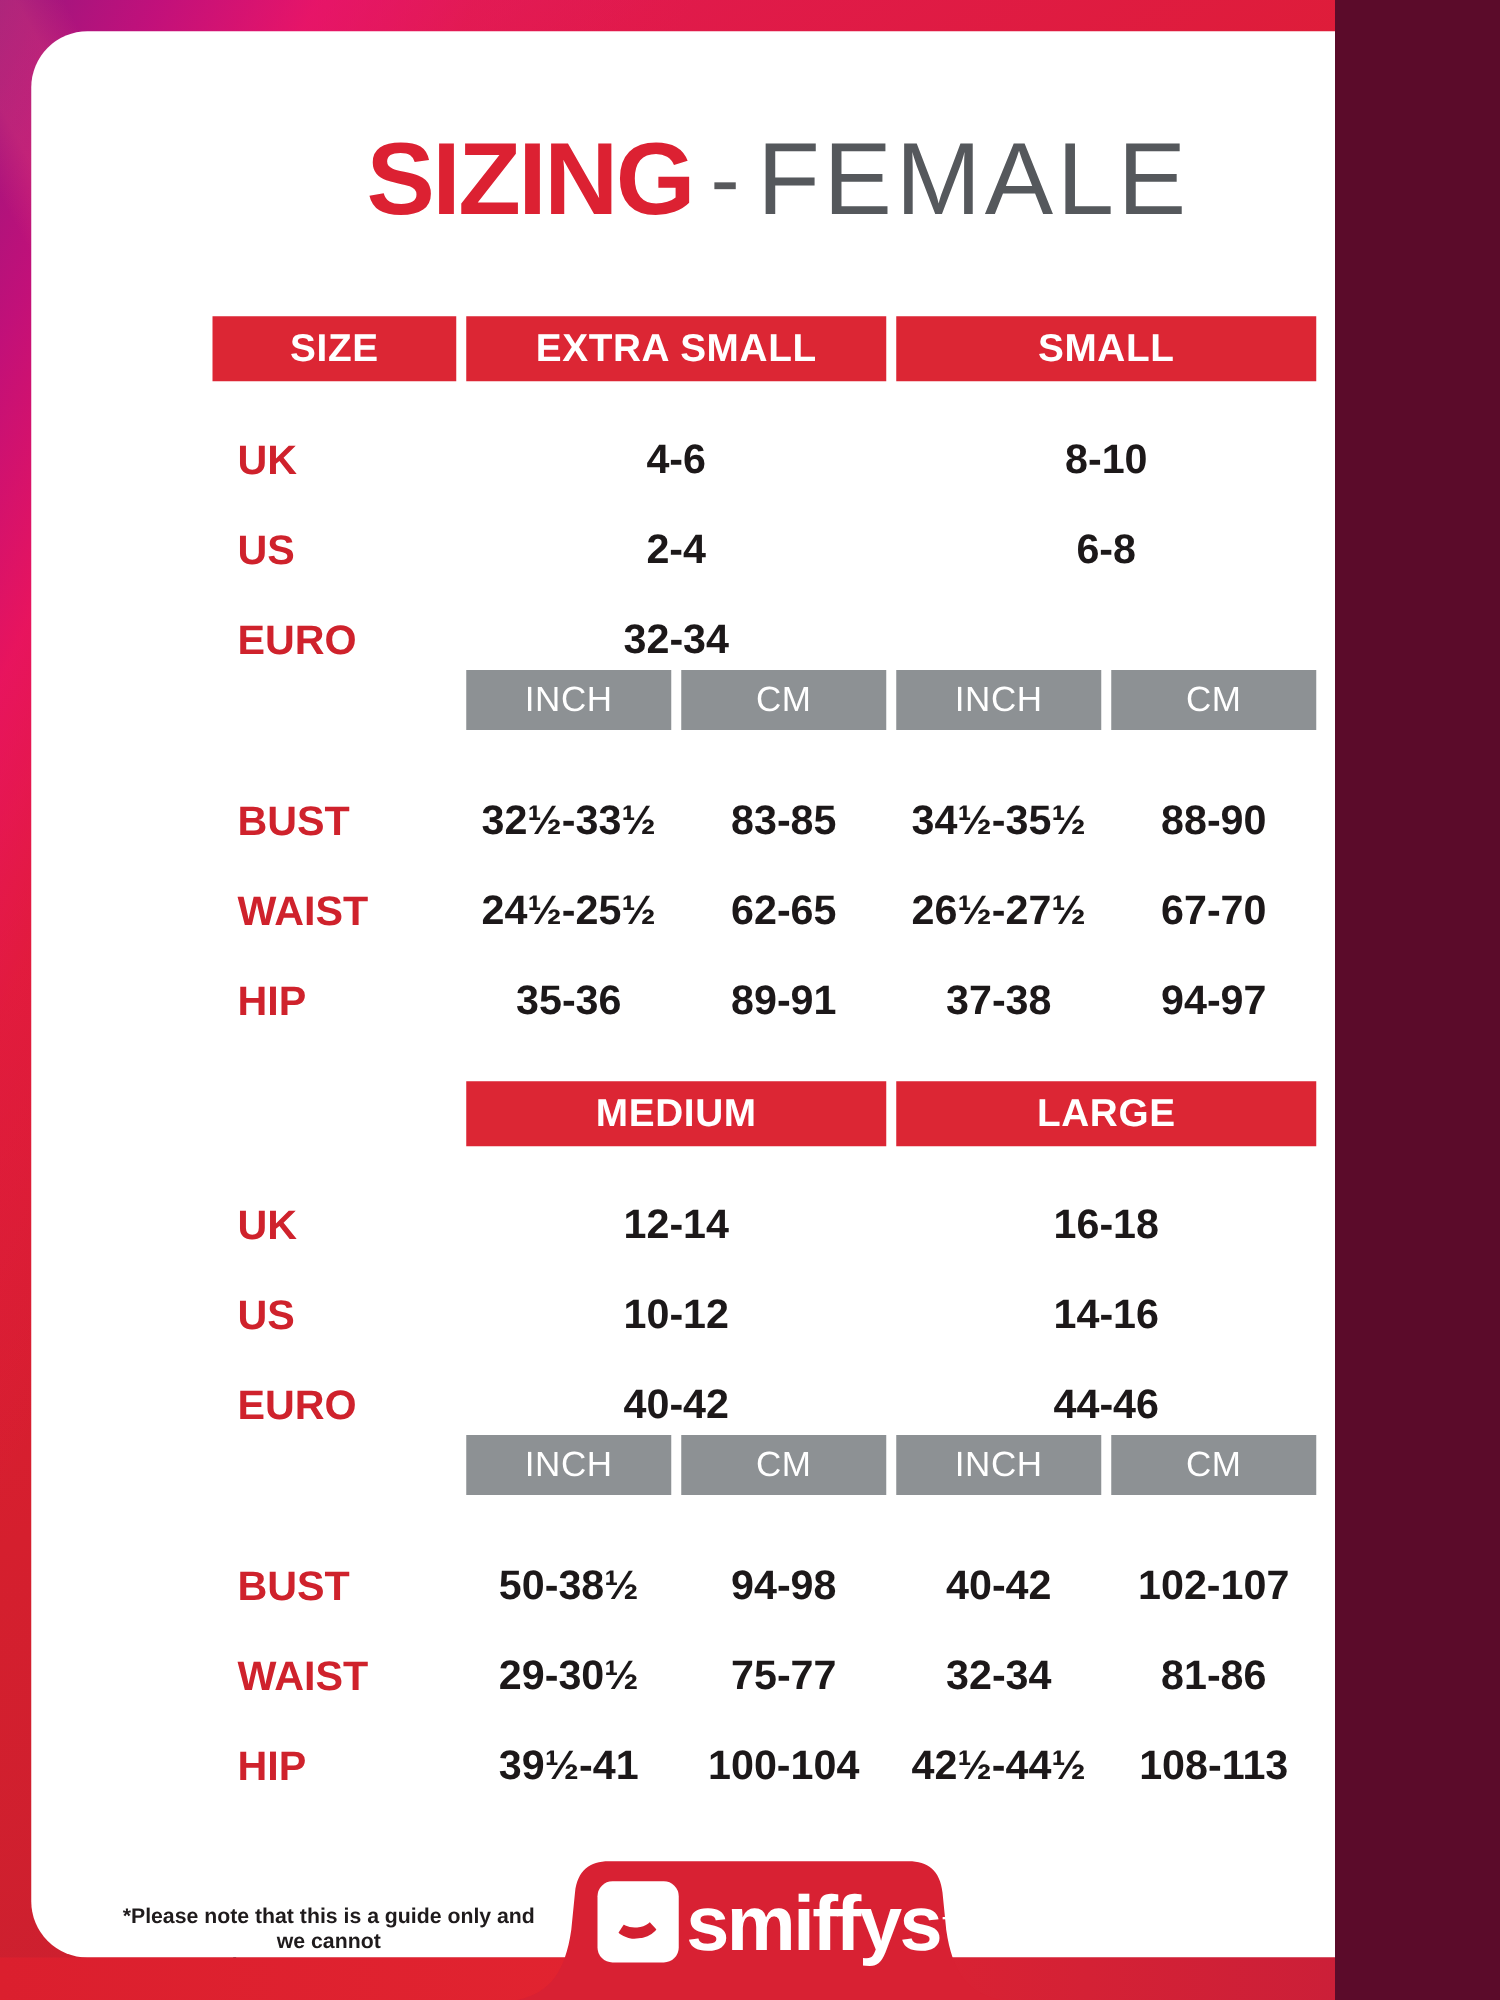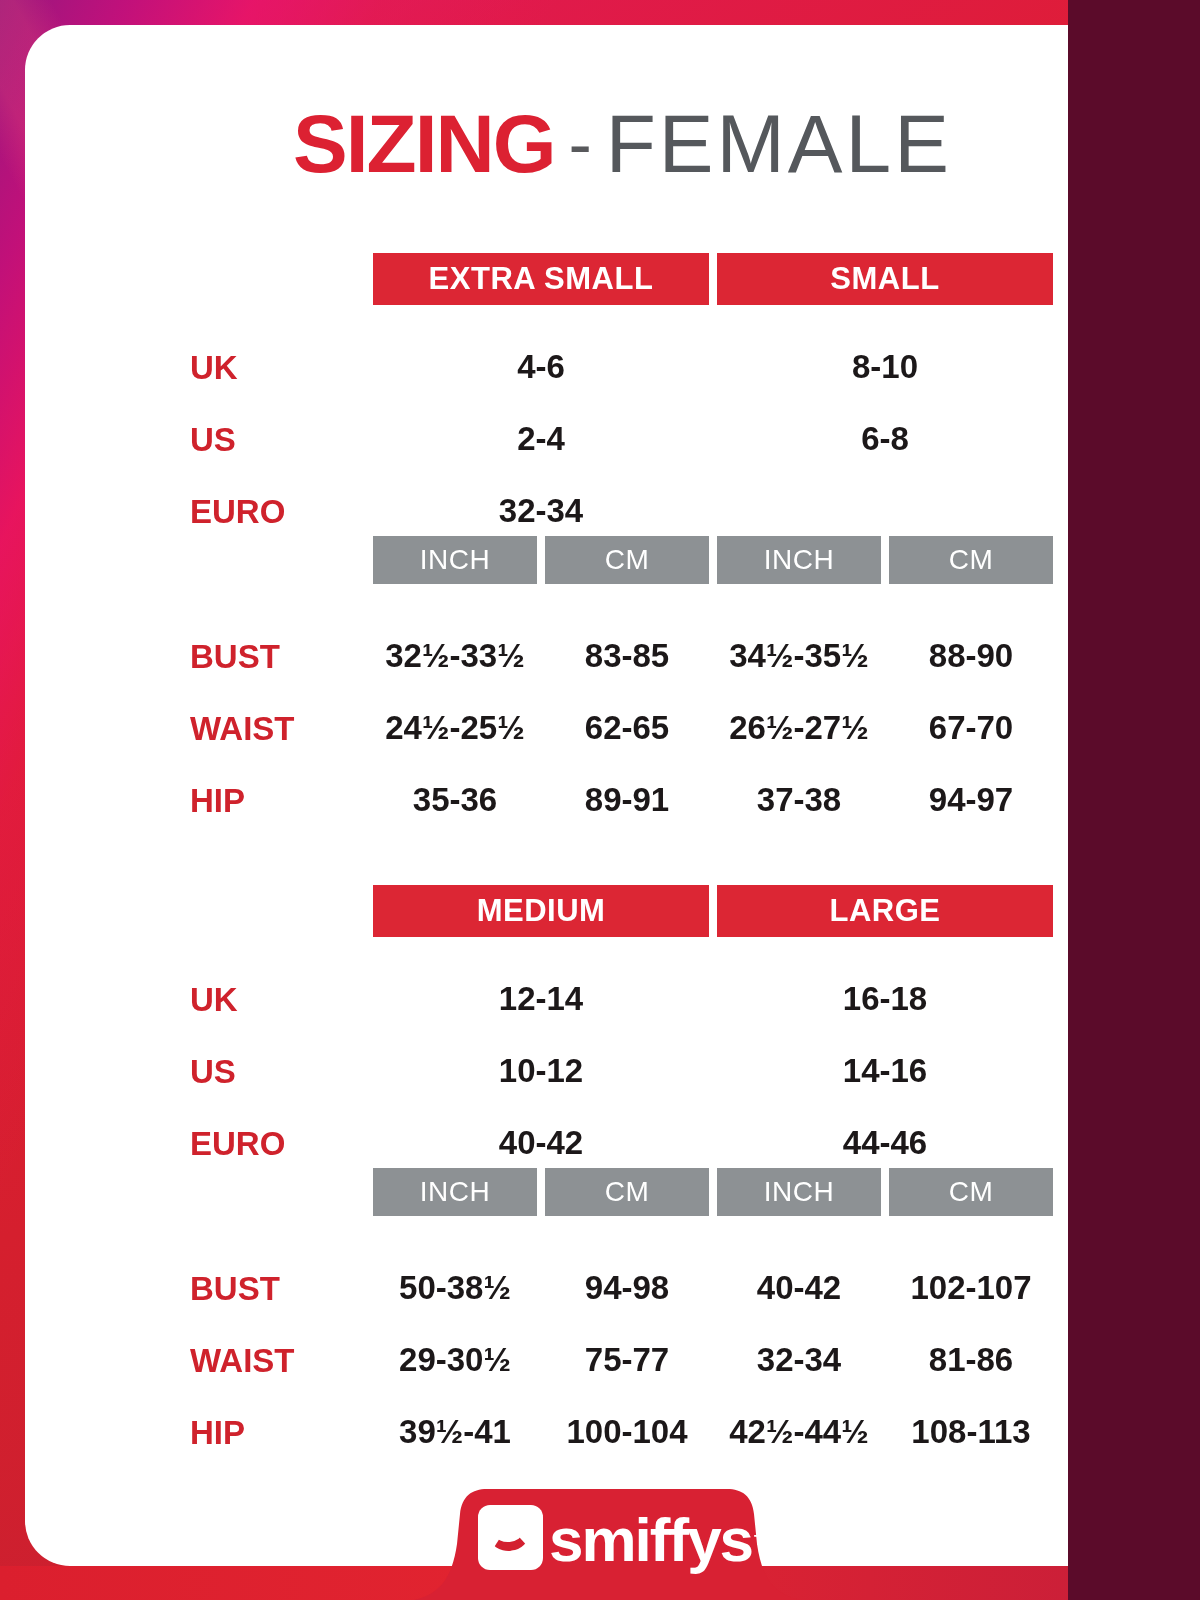--- a/index.html
+++ b/index.html
@@ -29,21 +29,21 @@
   .t-gray{font-size:82px;font-weight:400;color:#55585C;letter-spacing:3px;}
   
   .tbl{
     position:absolute;left:145px;width:884px;
     display:grid;
     grid-template-columns:195px 164px 164px 164px 164px;
     grid-template-rows:52px 15px 44px 28px 44px 28px 44px 28px 48px 25px 44px 28px 44px 28px 44px;
     column-gap:8px;
   }
   .tbl1{top:228px;}
-  .tbl2{top:860px;}
+  .tbl2{top:840px;}
   .c0{grid-column:1;}
   .c12{grid-column:2 / span 2;}
   .c34{grid-column:4 / span 2;}
   .c1{grid-column:2;}.c2{grid-column:3;}.c3{grid-column:4;}.c4{grid-column:5;}
   .r1{grid-row:1;}.r3{grid-row:3;}.r5{grid-row:5;}.r7{grid-row:7;}
   .r9{grid-row:9;}.r11{grid-row:11;}.r13{grid-row:13;}.r15{grid-row:15;}
   .hdr-red{
     background:#DC2634;color:#fff;font-weight:700;font-size:31px;letter-spacing:.5px;
     display:flex;align-items:center;justify-content:center;
   }
@@ -89,20 +89,21 @@
 
 <div id="page">
 
   <div class="card">
 
     <div class="title">
       <span class="t-red">SIZING</span><span class="t-dash">-</span><span class="t-gray">FEMALE</span>
     </div>
 
     <div class="tbl tbl1">
+      <div class="hdr-red c0 r1">SIZE</div>
       <div class="hdr-red c12 r1">EXTRA SMALL</div>
       <div class="hdr-red c34 r1">SMALL</div>
 
       <div class="rowlabel c0 r3">UK</div>
       <div class="cell c12 r3">4-6</div>
       <div class="cell c34 r3">8-10</div>
 
       <div class="rowlabel c0 r5">US</div>
       <div class="cell c12 r5">2-4</div>
       <div class="cell c34 r5">6-8</div>
@@ -167,20 +168,24 @@
       <div class="cell c3 r13">32-34</div>
       <div class="cell c4 r13">81-86</div>
 
       <div class="rowlabel c0 r15">HIP</div>
       <div class="cell c1 r15">39½-41</div>
       <div class="cell c2 r15">100-104</div>
       <div class="cell c3 r15">42½-44½</div>
       <div class="cell c4 r15">108-113</div>
     </div>
 
+    <div class="disclaimer">
+      <div>*Please note that this is a guide only and we cannot</div>
+      <div>guarantee these measurements are exact.</div>
+    </div>
   </div>
 
   <div class="band"></div>
 
   <svg class="logo-panel" width="390" height="122" viewBox="0 0 390 122">
     <path d="M2,122 C28,116 40,100 45,66 L48,36 C50,18 60,11 75,11 L315,11 C330,11 340,18 342,36 L345,66 C350,100 362,116 388,122 Z" fill="#D82133"></path>
   </svg>
 
   <div class="logo-square">
     <div class="smile"></div>

